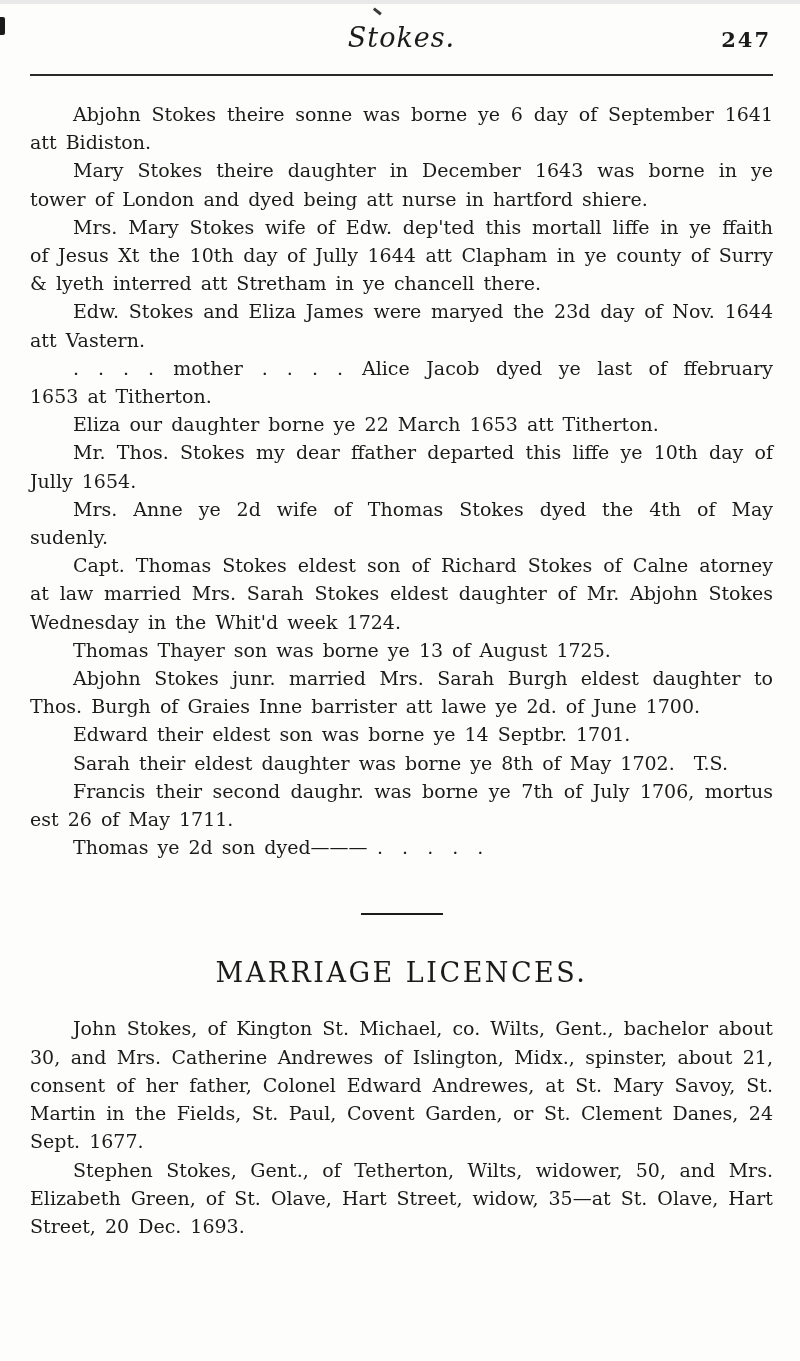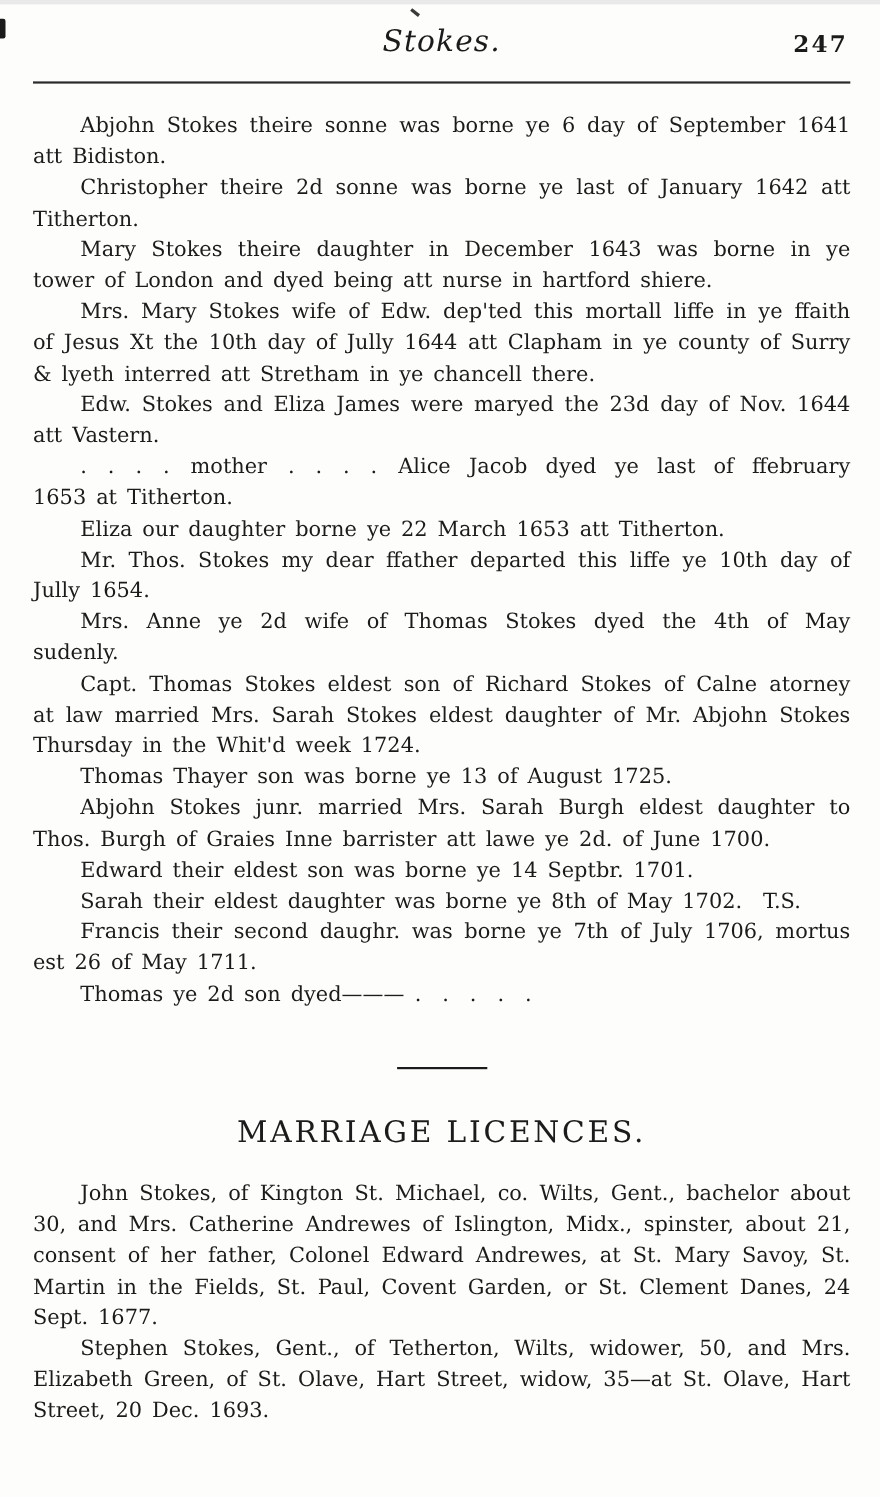--- a/index.html
+++ b/index.html
@@ -103,29 +103,28 @@
 
   <div class="running-header">
     <div class="running-title">Stokes.</div>
     <div class="page-number">247</div>
   </div>
 
   <hr class="header-rule">
 
   <div class="records">
     <p>Abjohn Stokes theire sonne was borne ye 6 day of September 1641 att Bidiston.</p>
-    <p>Christopher theire 2d sonne was borne ye last of January 1642 att Titherton.</p>
     <p>Mary Stokes theire daughter in December 1643 was borne in ye tower of London and dyed being att nurse in hartford shiere.</p>
     <p>Mrs. Mary Stokes wife of Edw. dep'ted this mortall liffe in ye ffaith of Jesus Xt the 10th day of Jully 1644 att Clapham in ye county of Surry &amp; lyeth interred att Stretham in ye chancell there.</p>
     <p>Edw. Stokes and Eliza James were maryed the 23d day of Nov. 1644 att Vastern.</p>
     <p>. . . . mother . . . . Alice Jacob dyed ye last of ffebruary 1653 at Titherton.</p>
     <p>Eliza our daughter borne ye 22 March 1653 att Titherton.</p>
     <p>Mr. Thos. Stokes my dear ffather departed this liffe ye 10th day of Jully 1654.</p>
     <p>Mrs. Anne ye 2d wife of Thomas Stokes dyed the 4th of May sudenly.</p>
-    <p>Capt. Thomas Stokes eldest son of Richard Stokes of Calne atorney at law married Mrs. Sarah Stokes eldest daughter of Mr. Abjohn Stokes Thursday in the Whit'd week 1724.</p>
+    <p>Capt. Thomas Stokes eldest son of Richard Stokes of Calne atorney at law married Mrs. Sarah Stokes eldest daughter of Mr. Abjohn Stokes Wednesday in the Whit'd week 1724.</p>
     <p>Thomas Thayer son was borne ye 13 of August 1725.</p>
     <p>Abjohn Stokes junr. married Mrs. Sarah Burgh eldest daughter to Thos. Burgh of Graies Inne barrister att lawe ye 2d. of June 1700.</p>
     <p>Edward their eldest son was borne ye 14 Septbr. 1701.</p>
     <p>Sarah their eldest daughter was borne ye 8th of May 1702. T.S.</p>
     <p>Francis their second daughr. was borne ye 7th of July 1706, mortus est 26 of May 1711.</p>
     <p>Thomas ye 2d son dyed——— . . . . .</p>
   </div>
 
   <hr class="short-divider">
 

